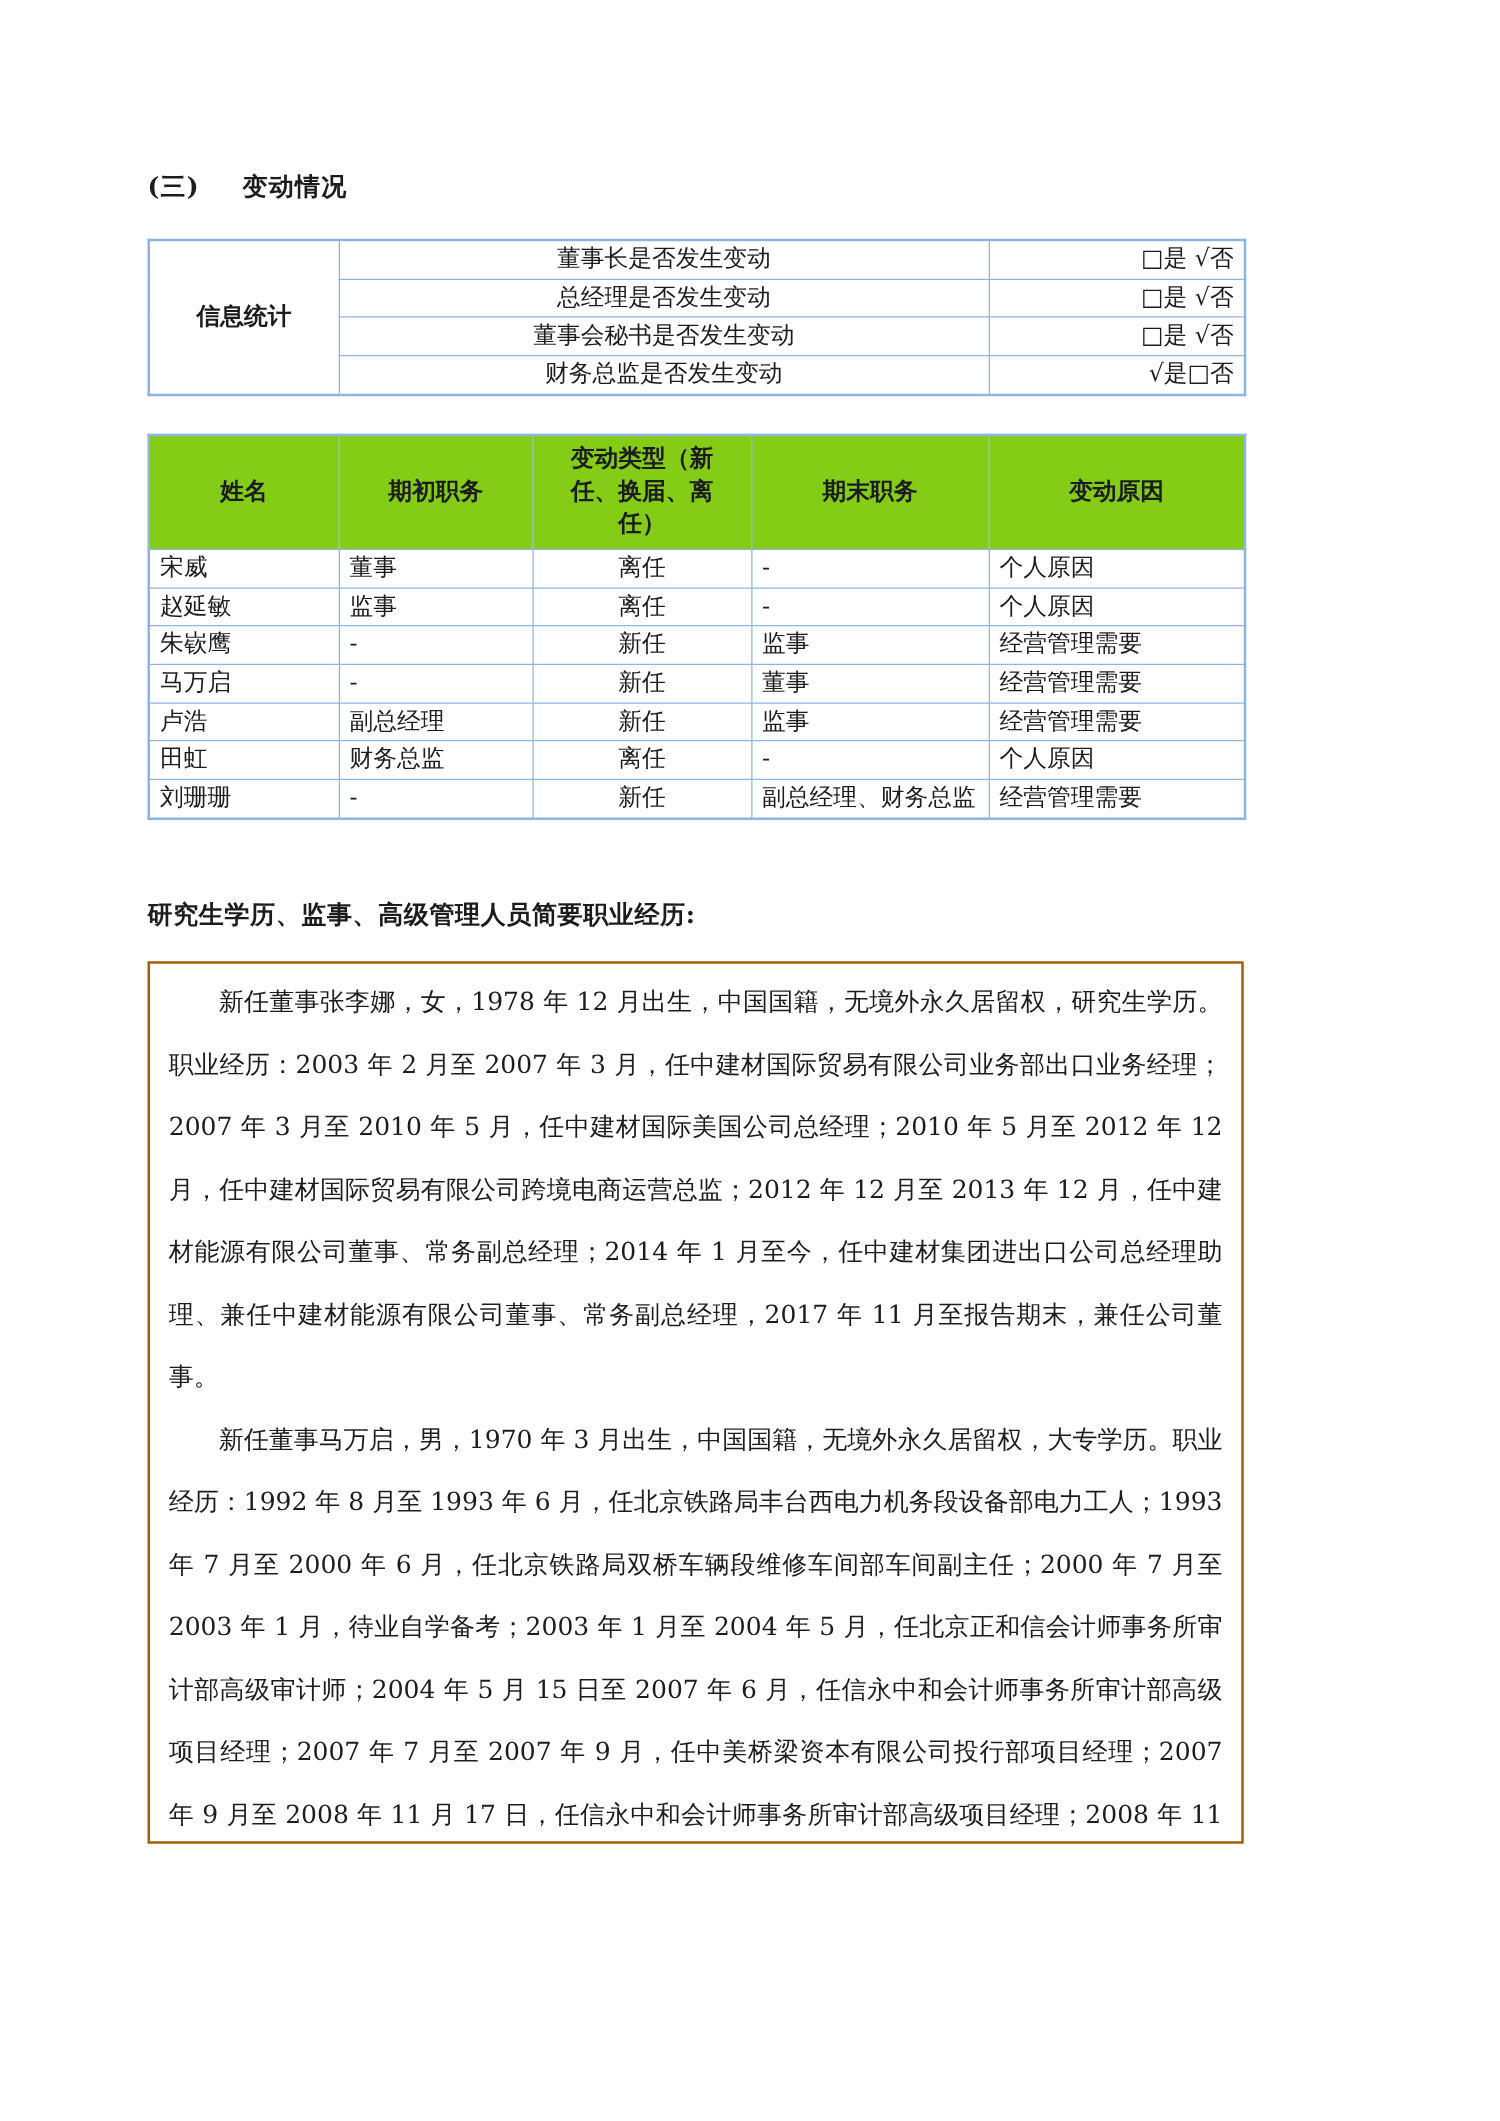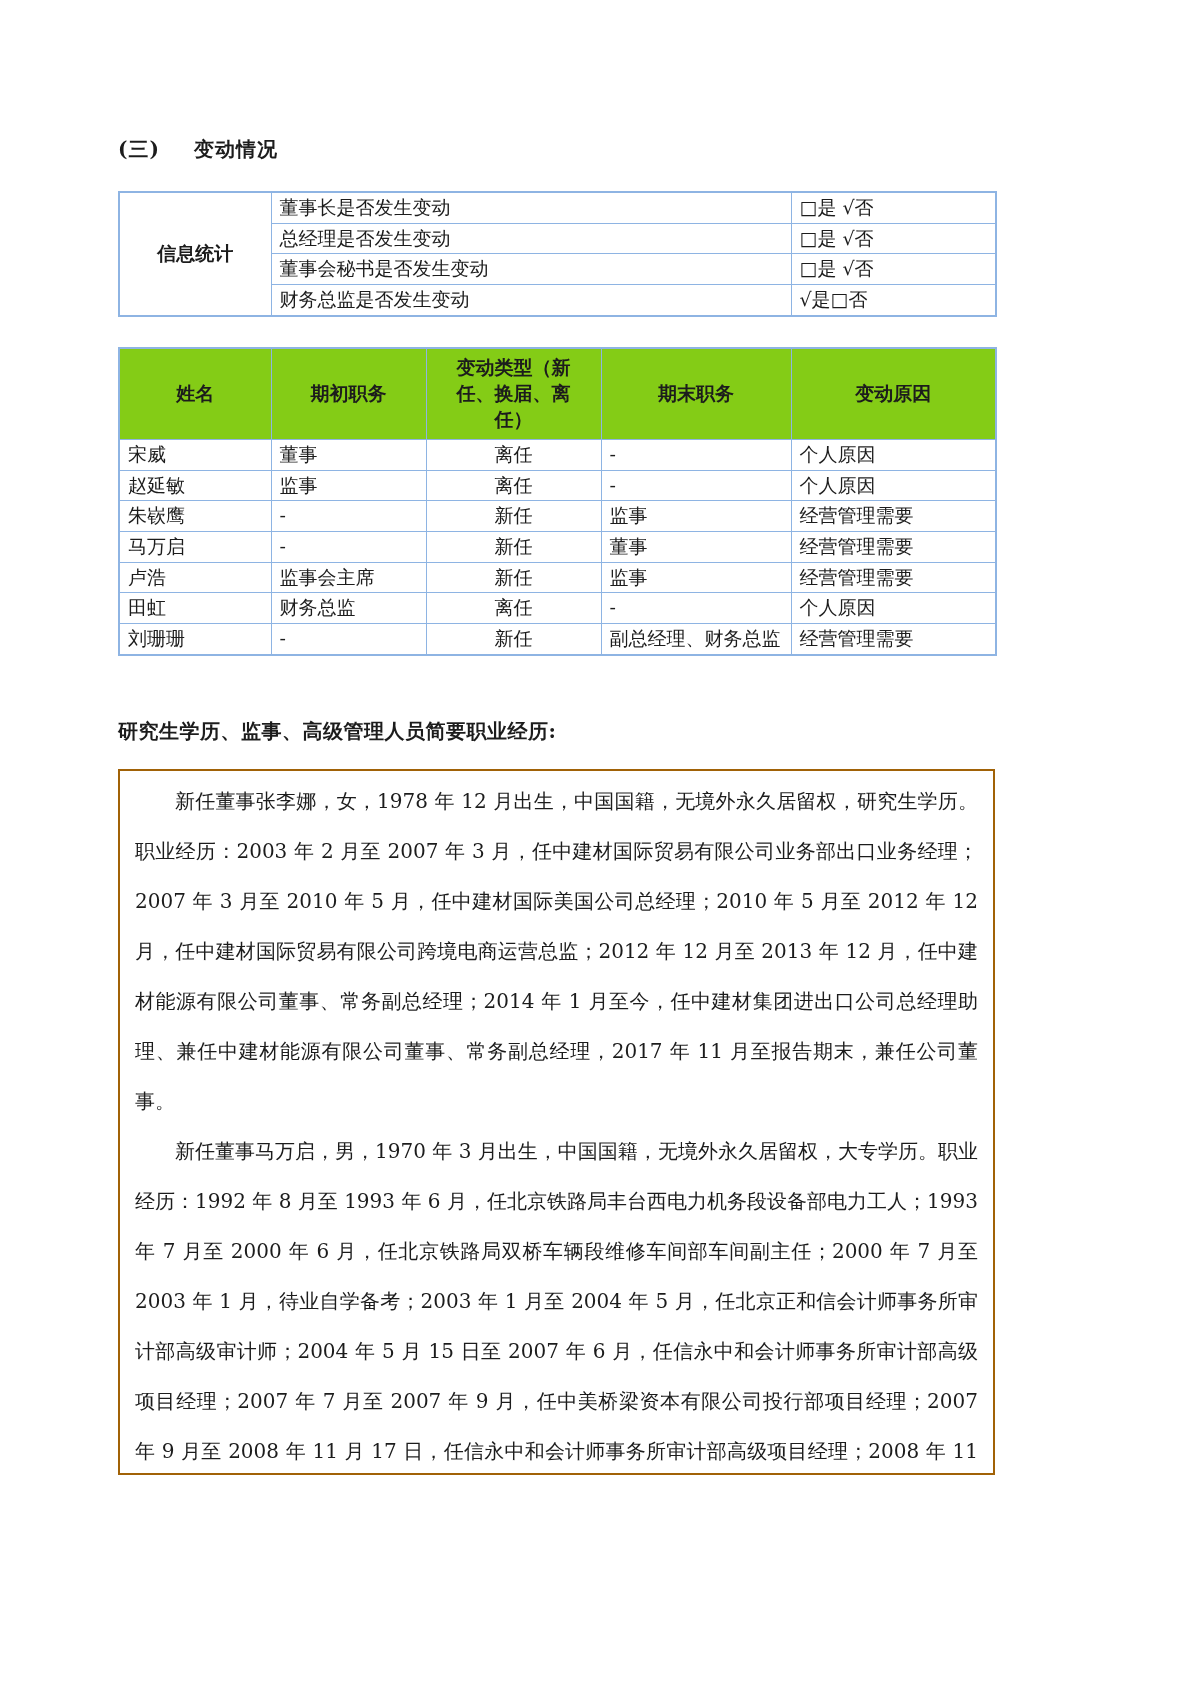--- a/index.html
+++ b/index.html
@@ -37,22 +37,22 @@
   }
   td, th {
     border: 1px solid #8eb4e3;
     padding: 2px 8px;
     vertical-align: middle;
     line-height: 1.35;
   }
   .info-table { margin-top: 28px; border: 2px solid #8eb4e3; }
   .info-table td { height: 29px; }
   .info-table .col-label { width: 152px; text-align: center; font-weight: bold; }
-  .info-table .col-q { width: 520px; text-align: left; }
-  .info-table .col-a { width: 205px; text-align: left; }
+  .info-table .col-q { width: 520px; text-align: center; }
+  .info-table .col-a { width: 205px; text-align: right; }
 
   .changes-table { margin-top: 30px; border: 2px solid #8eb4e3; }
   .changes-table th {
     background: #84cc16;
     font-weight: bold;
     text-align: center;
     height: 92px;
     padding: 2px 12px;
   }
   .changes-table th.th-type { padding: 2px 26px; }
@@ -152,21 +152,21 @@
         </tr>
         <tr>
           <td>马万启</td>
           <td>-</td>
           <td class="c-type">新任</td>
           <td>董事</td>
           <td>经营管理需要</td>
         </tr>
         <tr>
           <td>卢浩</td>
-          <td>监事会主席</td>
+          <td>副总经理</td>
           <td class="c-type">新任</td>
           <td>监事</td>
           <td>经营管理需要</td>
         </tr>
         <tr>
           <td>田虹</td>
           <td>财务总监</td>
           <td class="c-type">离任</td>
           <td>-</td>
           <td>个人原因</td>

